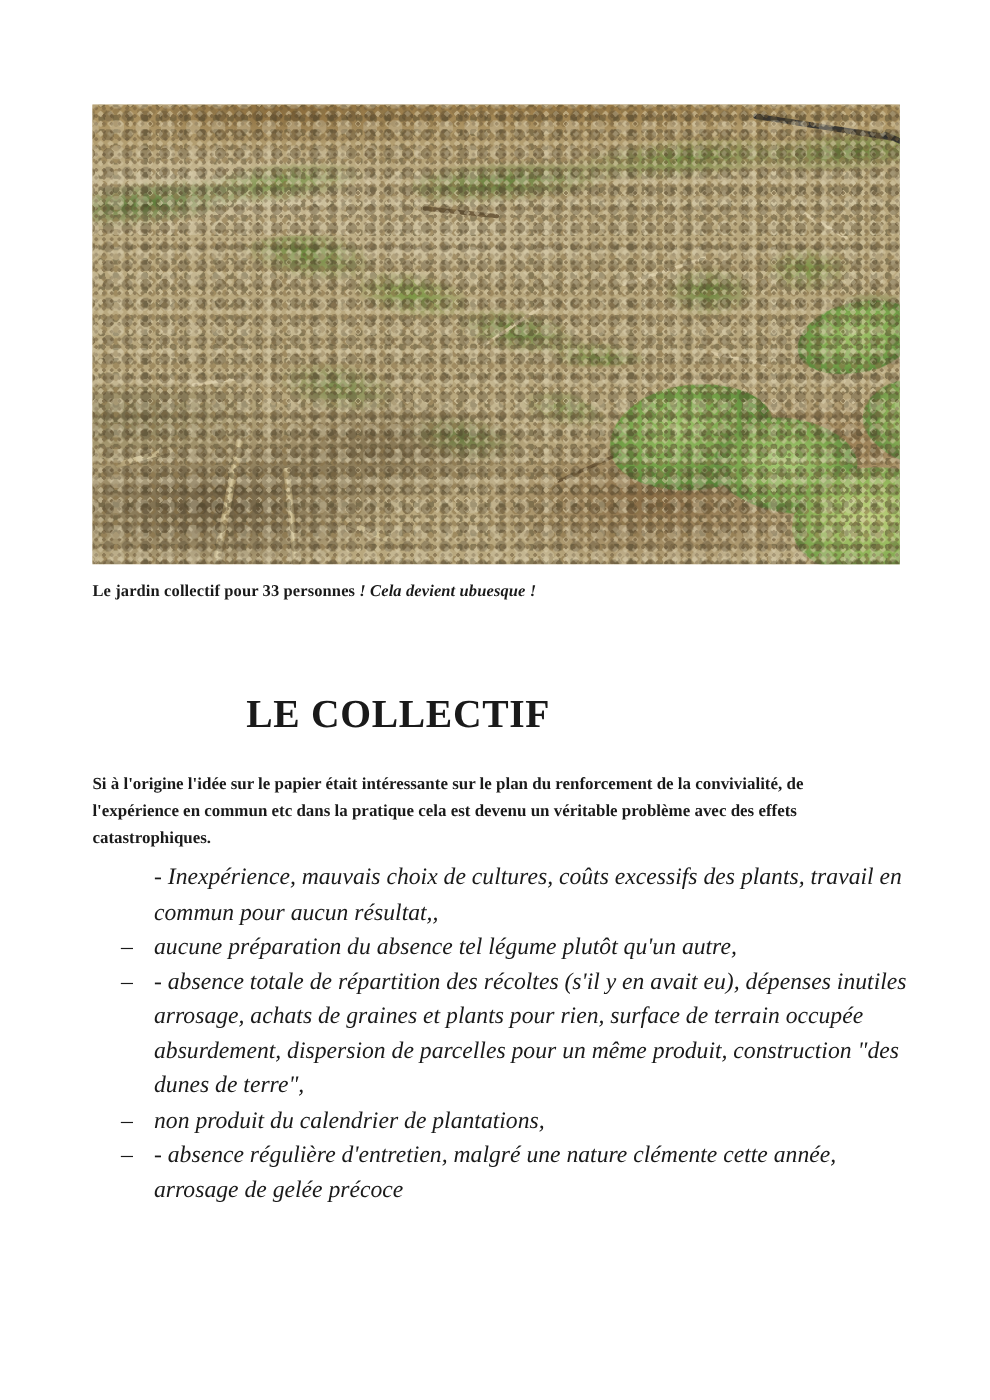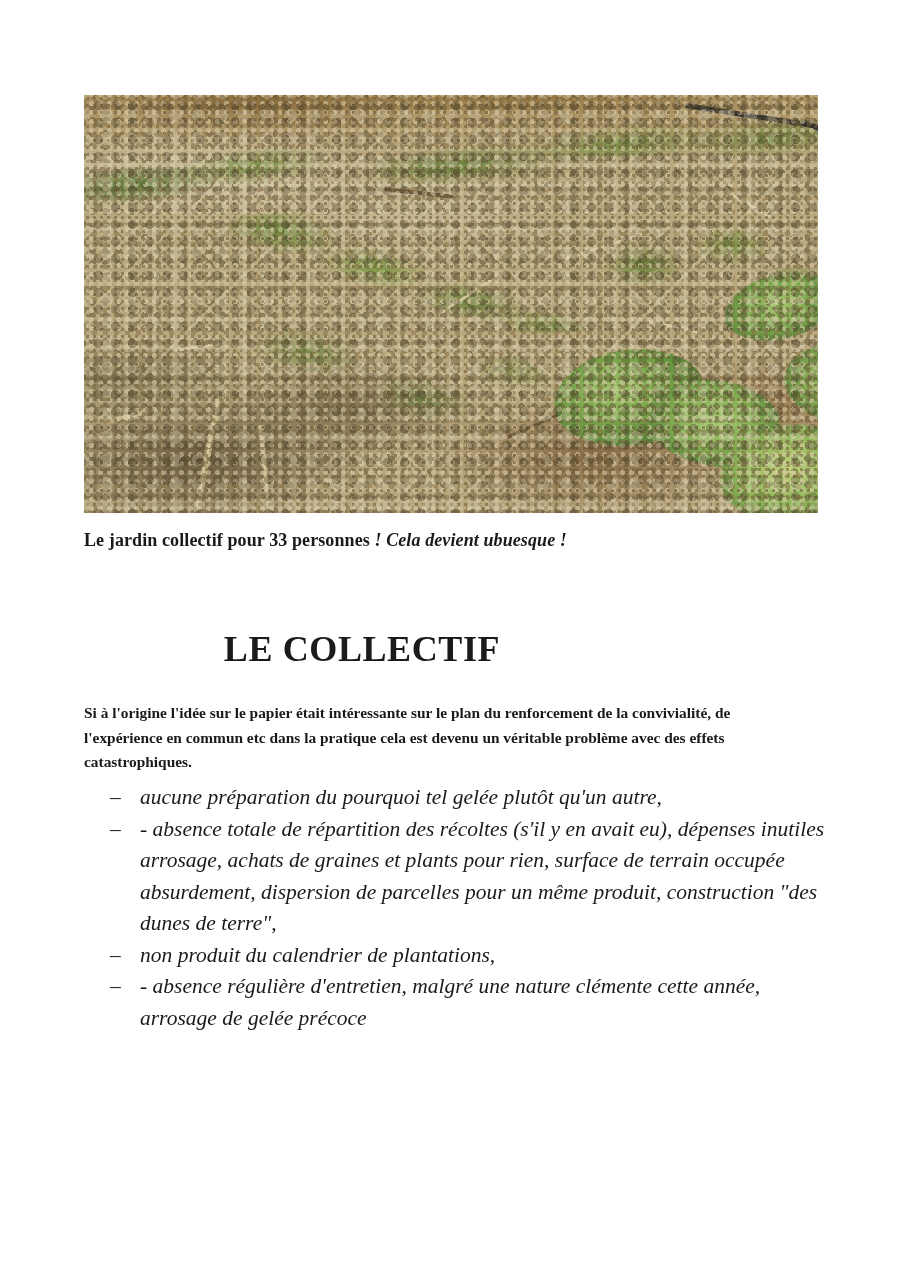--- a/index.html
+++ b/index.html
@@ -214,21 +214,21 @@
     background: #2c2c2c;
     border-radius: 3px;
     opacity: .9;
   }
 
   
   .caption {
     position: absolute;
     left: 84px;
     top: 530px;
-    font-size: 18px;
+    font-size: 15px;
     font-weight: bold;
     letter-spacing: .1px;
     white-space: nowrap;
   }
   .caption .ital { font-style: italic; }
 
   .doc-title {
     position: absolute;
     left: 0;
     top: 604px;
@@ -319,22 +319,26 @@
   </div>
 
   <div class="caption"><span>Le jardin collectif pour 33 personnes </span><span class="ital">! Cela devient ubuesque !</span></div>
 
   <h1 class="doc-title">LE COLLECTIF</h1>
 
   <p class="intro">Si à l'origine l'idée sur le papier était intéressante sur le plan du renforcement de la convivialité, de l'expérience en commun etc  dans la pratique cela est devenu un véritable problème avec des effets catastrophiques.</p>
 
   <div class="bullets">
     <div class="bullet">
+      <span class="marker empty"></span>
+      <span class="btext">- Inexpérience, mauvais choix de cultures, coûts excessifs des plants, travail en commun pour aucun résultat,,</span>
+    </div>
+    <div class="bullet">
       <span class="marker">–</span>
-      <span class="btext">aucune préparation du pourquoi tel gelée plutôt qu'un autre,</span>
+      <span class="btext">aucune préparation du absence tel légume plutôt qu'un autre,</span>
     </div>
     <div class="bullet">
       <span class="marker">–</span>
       <span class="btext"> - absence totale de répartition des récoltes (s'il y en avait eu), dépenses inutiles arrosage, achats de graines et plants pour rien, surface de terrain occupée  absurdement, dispersion de parcelles pour un même produit, construction "des dunes de terre",</span>
     </div>
     <div class="bullet">
       <span class="marker">–</span>
       <span class="btext">non produit du calendrier de plantations,</span>
     </div>
     <div class="bullet">

